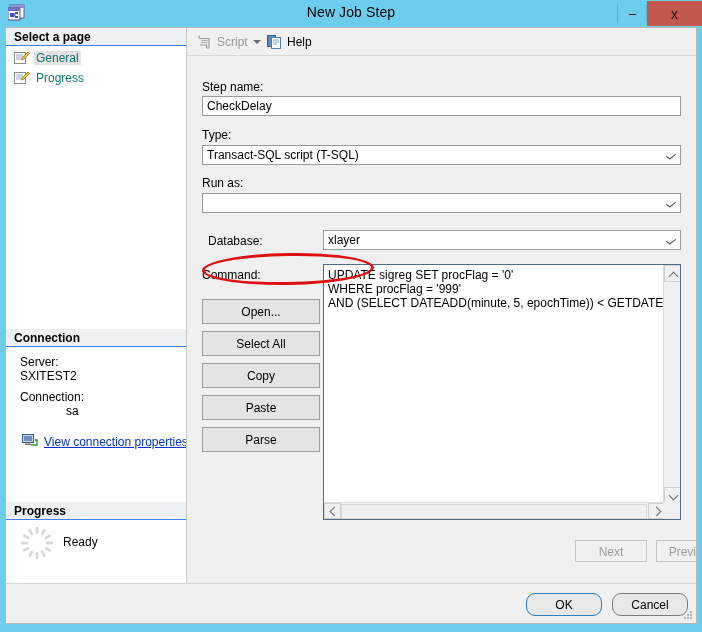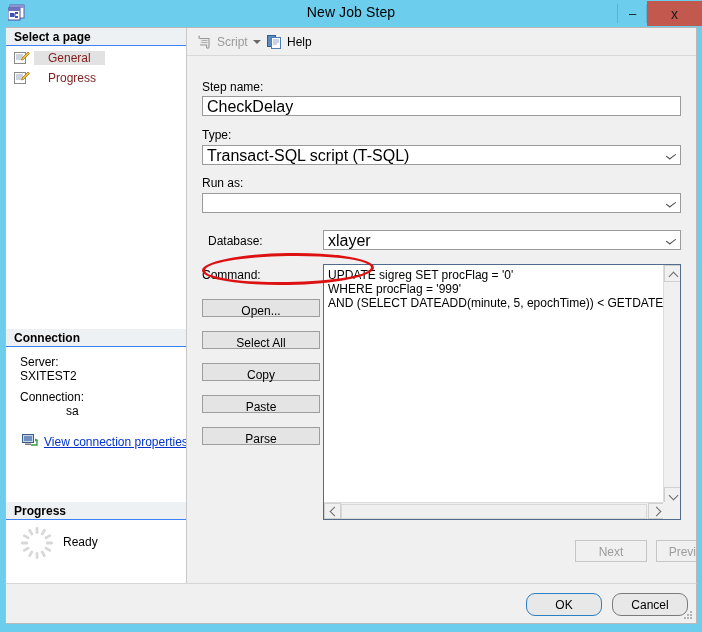--- a/index.html
+++ b/index.html
@@ -121,22 +121,22 @@
     height: 16px;
     display: flex;
     align-items: center;
     gap: 4px;
     cursor: default;
   }
   #page-general  { top: 22px; }
   #page-advanced { top: 42px; }
   .page-label {
     font-size: 12px;
-    color: #7f1d1d;
-    padding: 0 14px;
+    color: #0f766e;
+    padding: 0 2px;
     line-height: 14px;
   }
   .page-label.selected {
     background: #e2e2e2;
   }
   .page-icon { width: 16px; height: 14px; display: block; }
 
   
   .conn-text {
     position: absolute;
@@ -219,21 +219,21 @@
     color: #000000;
     white-space: nowrap;
   }
   .text-input, .combo {
     position: absolute;
     height: 20px;
     background: #ffffff;
     border: 1px solid #9a9a9a;
     box-sizing: border-box;
     font-family: "Liberation Sans", sans-serif;
-    font-size: 16px;
+    font-size: 12px;
     color: #000000;
     padding: 2px 4px 0 4px;
     line-height: 15px;
     overflow: hidden;
     white-space: nowrap;
   }
   .combo-arrow {
     position: absolute;
     width: 17px; height: 18px;
     background: #ffffff;
@@ -246,21 +246,21 @@
     width: 7px; height: 4px;
     border-left: 1.5px solid #4a4a4a;
     border-bottom: 1.5px solid #4a4a4a;
     transform: rotate(-45deg) skew(8deg, 8deg);
   }
 
   
   .cmd-btn {
     position: absolute;
     left: 15px;
-    width: 118px; height: 18px;
+    width: 118px; height: 25px;
     background: #e4e4e4;
     border: 1px solid #9d9d9d;
     box-sizing: border-box;
     font-family: "Liberation Sans", sans-serif;
     font-size: 12px;
     color: #000000;
     text-align: center;
     line-height: 20px;
     cursor: default;
   }

